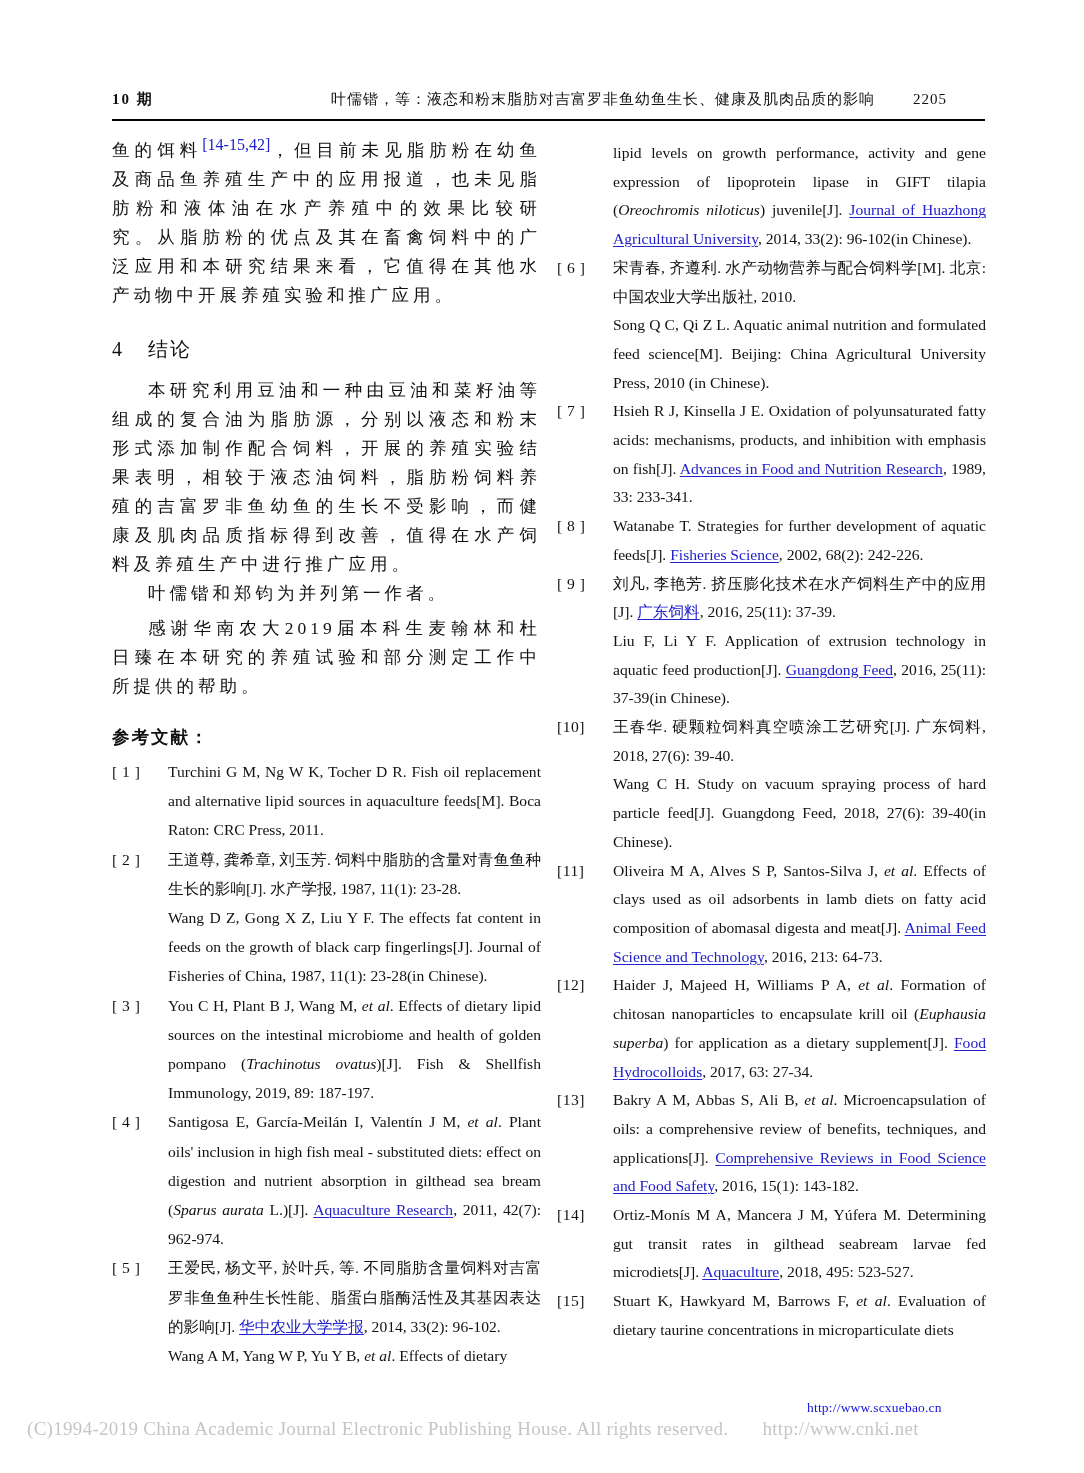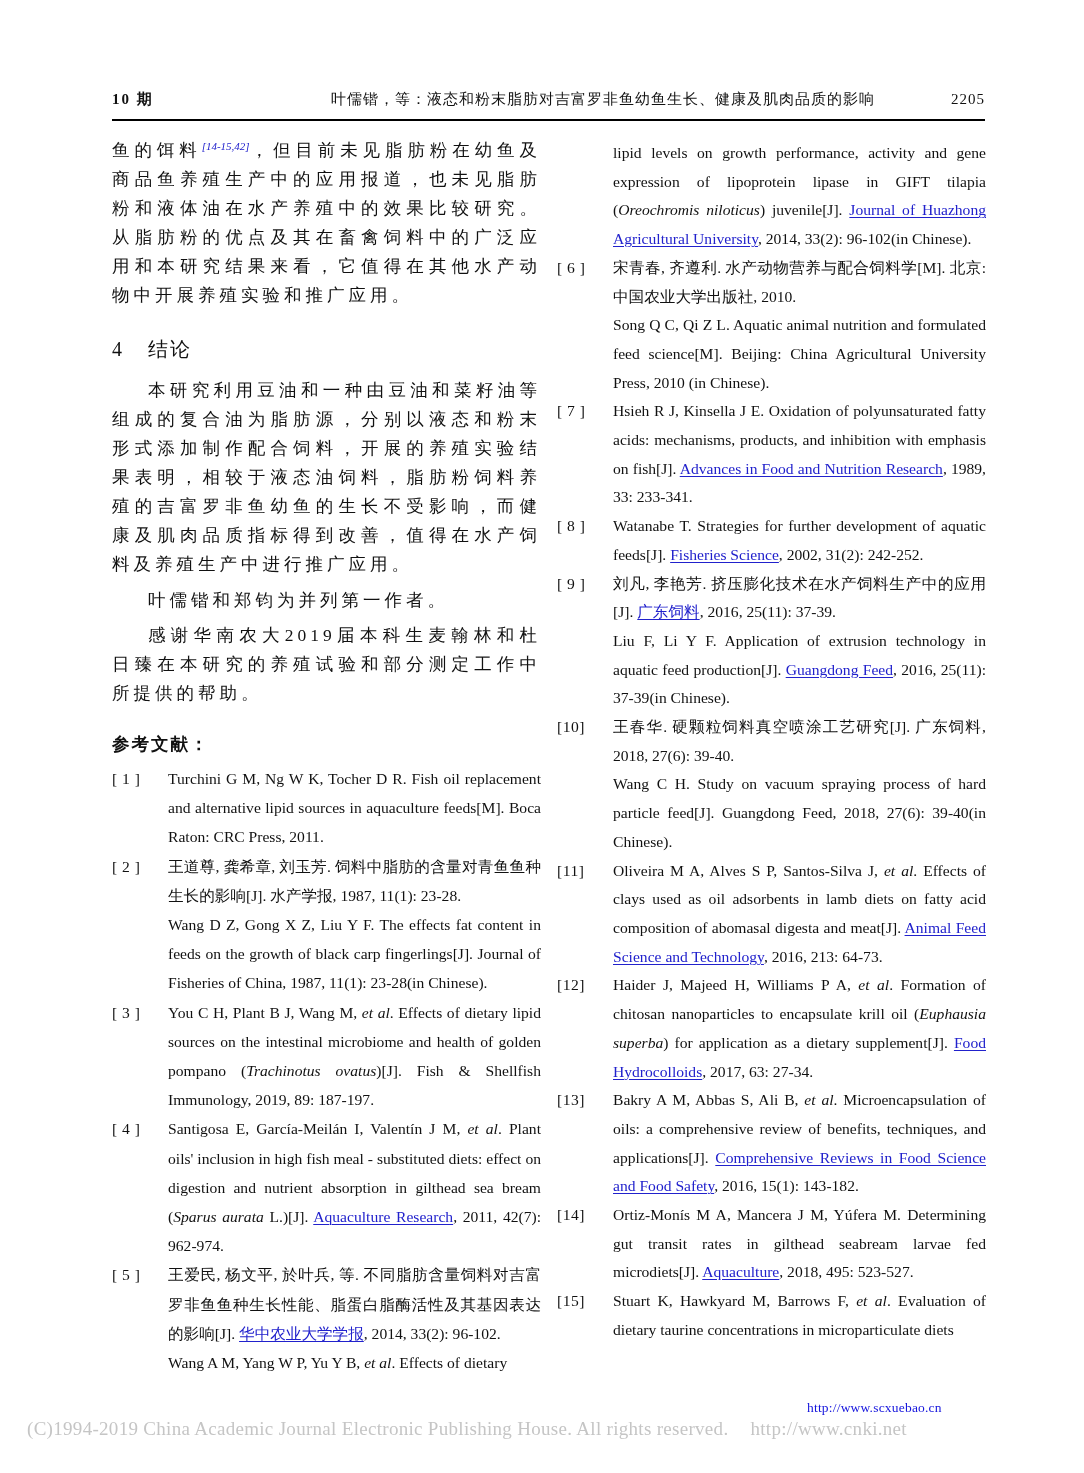--- a/index.html
+++ b/index.html
@@ -7,53 +7,53 @@
     width:1084px;height:1473px;position:relative;background:#ffffff;
     font-family:"Liberation Serif","DejaVu Serif",serif;color:#111;
     overflow:hidden;
   }
   .header{
     position:absolute;top:90px;left:112px;width:873px;
     display:flex;align-items:baseline;font-size:15px;
   }
   .header .issue{width:110px;letter-spacing:2px;font-weight:bold;}
   .header .htitle{flex:1;text-align:right;letter-spacing:1px;}
-  .header .pageno{width:110px;text-align:right;letter-spacing:1px;}
+  .header .pageno{width:110px;text-align:center;letter-spacing:1px;}
   .header-rule{
     position:absolute;top:119px;left:112px;width:873px;height:0;
     border-top:2.5px solid #000;
   }
   .col-left{position:absolute;top:136px;left:112px;width:429px;}
   .col-right{position:absolute;top:139px;left:557px;width:429px;}
 
   .cn-para{margin:0;font-size:17.5px;line-height:29px;letter-spacing:4px;text-align:justify;}
   .indent{text-indent:36px;}
   .section-heading{margin:26px 0 13px 0;font-size:20px;font-weight:normal;letter-spacing:2px;}
   .section-heading .sec-no{margin-right:24px;}
-  .note{margin-top:7px;font-family:Liberation Serif, serif;}
+  .note{font-family:Liberation Serif, serif;}
   .note2{margin-top:6px;}
   .ref-heading{margin:24px 0 8px 0;font-size:17.5px;font-weight:bold;letter-spacing:2px;}
 
   .ref-item{display:flex;font-size:15.6px;line-height:29.2px;}
   .col-right .ref-item{line-height:28.7px;}
   .ref-no{flex:none;width:56px;letter-spacing:0.5px;}
   .ref-body{flex:1;text-align:justify;}
   .seg-i{font-style:italic;}
   .seg-l{color:#2121cc;text-decoration:underline;text-decoration-thickness:1px;text-underline-offset:2px;cursor:pointer;}
-  .sup{color:#2121cc;font-size:11px;line-height:0;vertical-align:6px;letter-spacing:0;cursor:pointer;font-style:italic;}
+  .sup{color:#2121cc;font-size:16px;line-height:0;vertical-align:6px;letter-spacing:0;cursor:pointer;}
 
   .scx-link{
     position:absolute;top:1400px;left:807px;font-size:13.5px;font-weight:normal;
     color:#1414dd;cursor:pointer;letter-spacing:0.2px;
   }
   .watermark{
     position:absolute;top:1418px;left:27px;font-size:19px;color:#c5c5c5;
     white-space:nowrap;letter-spacing:0.3px;
   }
-  .watermark .wm-url{margin-left:22px;}
+  .watermark .wm-url{margin-left:34px;}
 </style>
 </head>
 <body>
 
 <div class="header">
   <span class="issue">10 期</span>
   <span class="htitle">叶儒锴，等：液态和粉末脂肪对吉富罗非鱼幼鱼生长、健康及肌肉品质的影响</span>
   <span class="pageno">2205</span>
 </div>
 <div class="header-rule"></div>
@@ -123,21 +123,21 @@
       </div>
       <div class="ref-item">
         <div class="ref-no">[ 7 ]</div>
         <div class="ref-body">
           <div class="ref-block"><span class="seg-p">Hsieh R J, Kinsella J E. Oxidation of polyunsaturated fatty acids: mechanisms, products, and inhibition with emphasis on fish[J]. </span><span class="seg-l">Advances in Food and Nutrition Research</span><span class="seg-p">, 1989, 33: 233-341.</span></div>
         </div>
       </div>
       <div class="ref-item">
         <div class="ref-no">[ 8 ]</div>
         <div class="ref-body">
-          <div class="ref-block"><span class="seg-p">Watanabe T. Strategies for further development of aquatic feeds[J]. </span><span class="seg-l">Fisheries Science</span><span class="seg-p">, 2002, 31(2): 242-252.</span></div>
+          <div class="ref-block"><span class="seg-p">Watanabe T. Strategies for further development of aquatic feeds[J]. </span><span class="seg-l">Fisheries Science</span><span class="seg-p">, 2002, 68(2): 242-226.</span></div>
         </div>
       </div>
       <div class="ref-item">
         <div class="ref-no">[ 9 ]</div>
         <div class="ref-body">
           <div class="ref-block"><span class="seg-p">刘凡, 李艳芳. 挤压膨化技术在水产饲料生产中的应用[J]. </span><span class="seg-l">广东饲料</span><span class="seg-p">, 2016, 25(11): 37-39.</span></div>
           <div class="ref-block"><span class="seg-p">Liu F, Li Y F. Application of extrusion technology in aquatic feed production[J]. </span><span class="seg-l">Guangdong Feed</span><span class="seg-p">, 2016, 25(11): 37-39(in Chinese).</span></div>
         </div>
       </div>
       <div class="ref-item">

